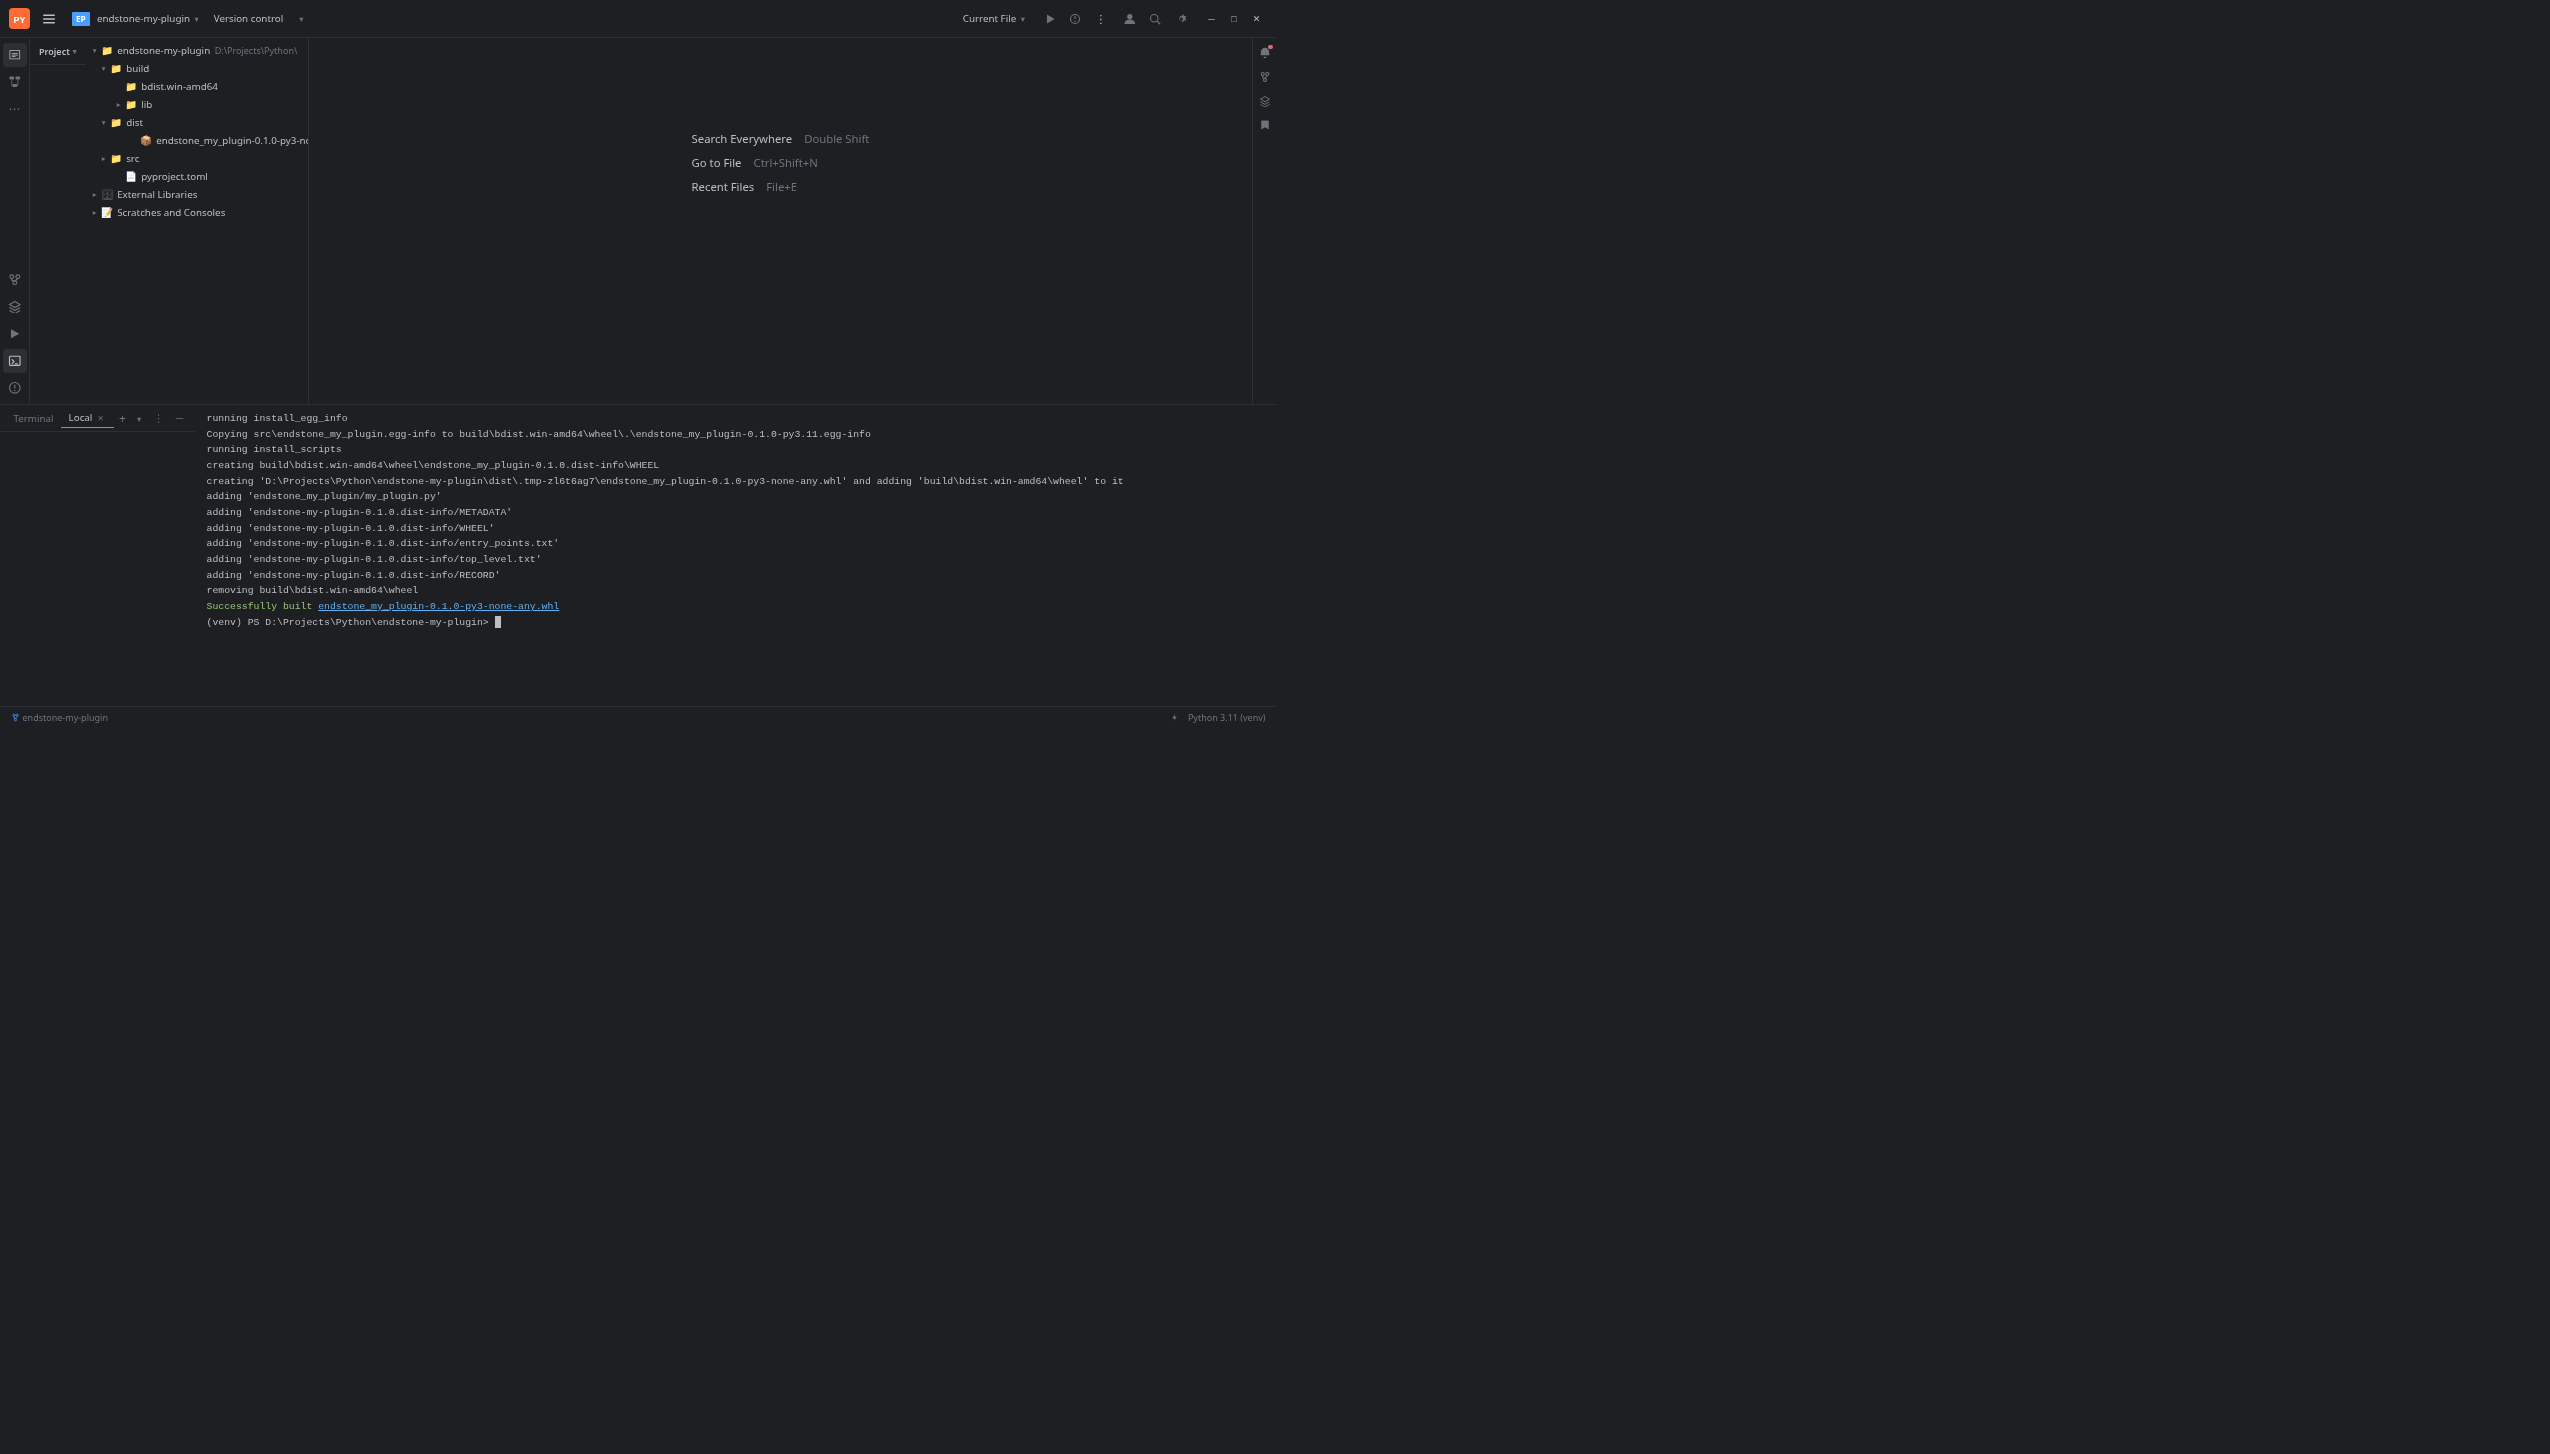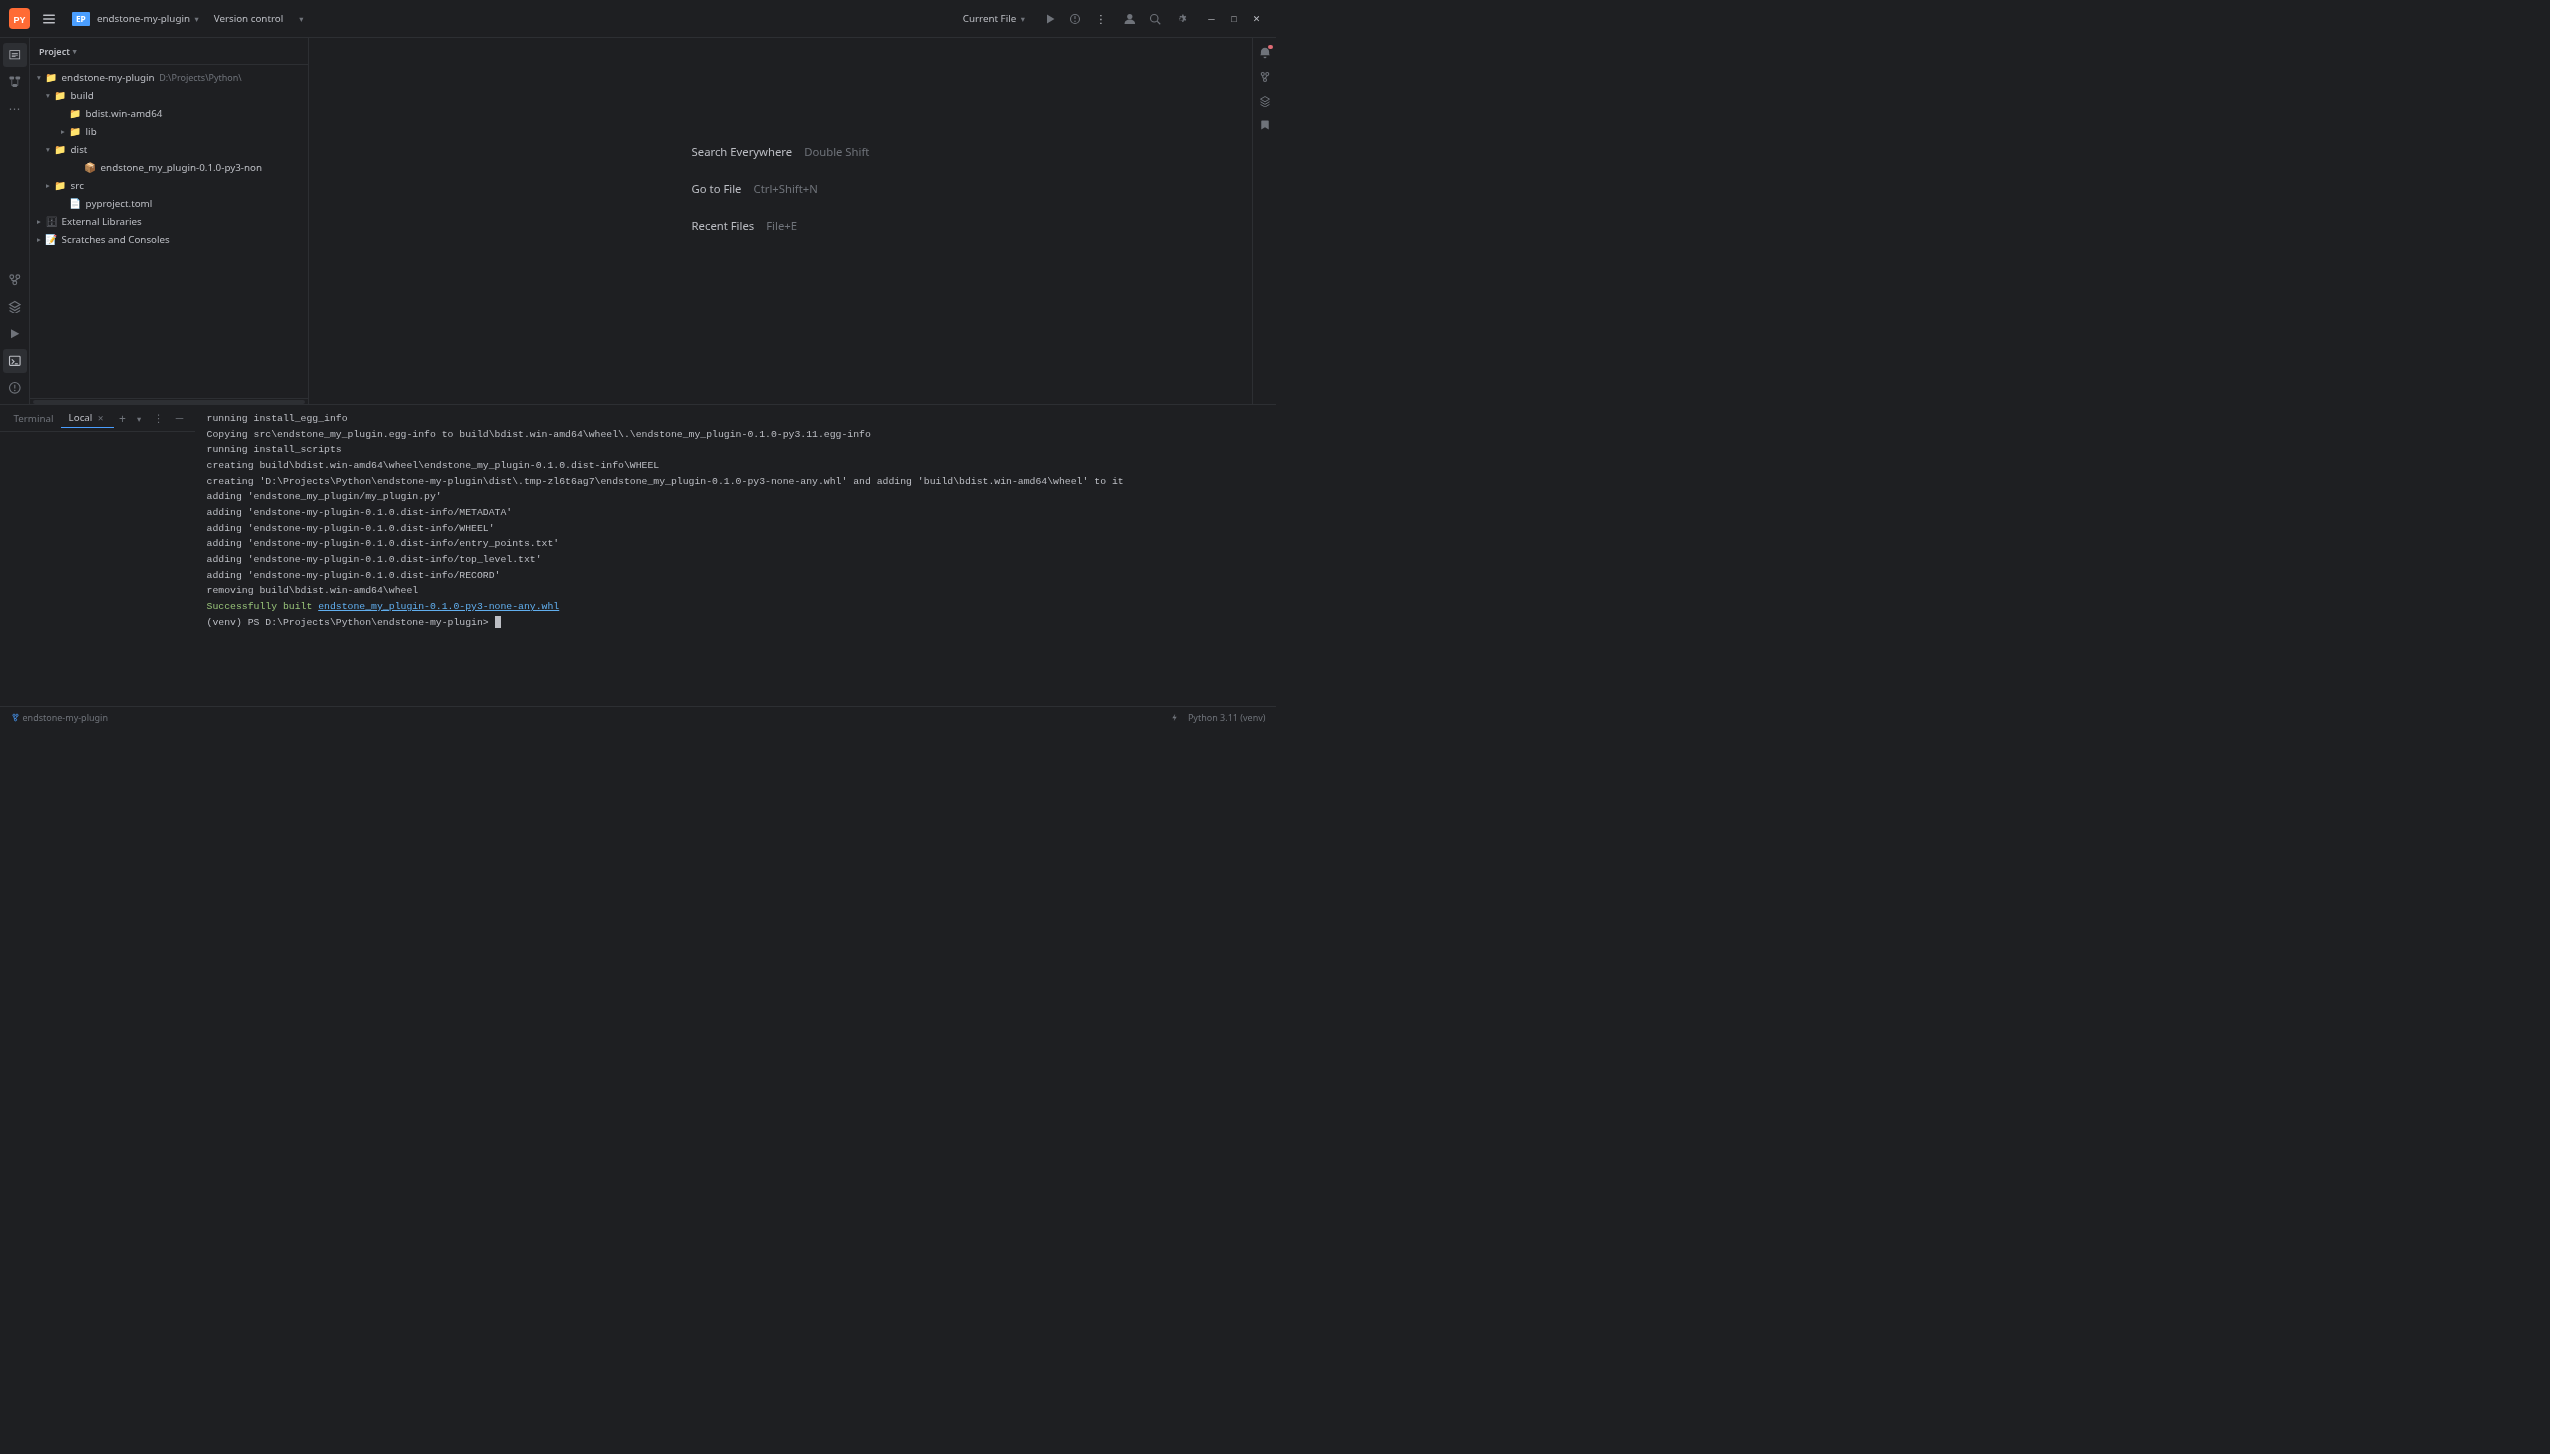--- a/index.html
+++ b/index.html
@@ -141,21 +141,21 @@
     }
     .sidebar-icon:hover, .sidebar-icon.active { color: #bcbec4; }
     .sidebar-icon.active { background: #2d2f33; }
     .sidebar-icon-spacer { flex: 1; }
 
     
     .project-panel {
       width: 279px;
       background: #1e1f22;
       display: flex;
-      flex-direction: column;
+      flex-direction: row;
       border-right: 0.8px solid #2d2f33;
       flex-shrink: 0;
     }
     .project-header {
       height: 27px;
       display: flex;
       align-items: center;
       padding: 0 9px;
       font-size: 9px;
       font-weight: 600;
@@ -231,21 +231,20 @@
       gap: 6px;
       z-index: 10;
     }
     .quick-action-item {
       display: flex;
       align-items: flex-end;
       gap: 12px;
       font-size: 11.3px;
       cursor: pointer;
       padding: 1.5px 0;
-      margin-top: 13px;
     }
     .qa-label { color: #bcbec4; font-size: 11.3px; font-weight: 400; }
     .qa-shortcut { color: #6f737a; font-size: 11.3px; }
 
     
     .right-sidebar {
       width: 24px;
       background: #1e1f22;
       display: flex;
       flex-direction: column;

